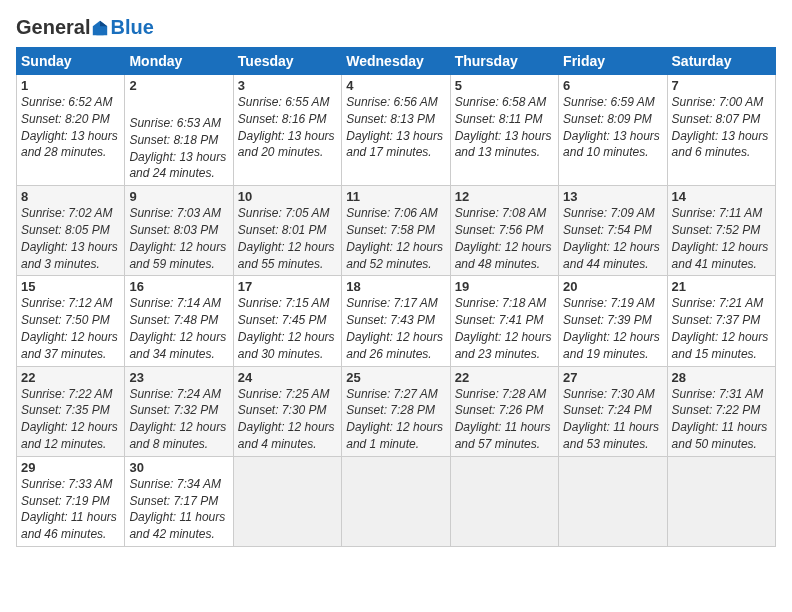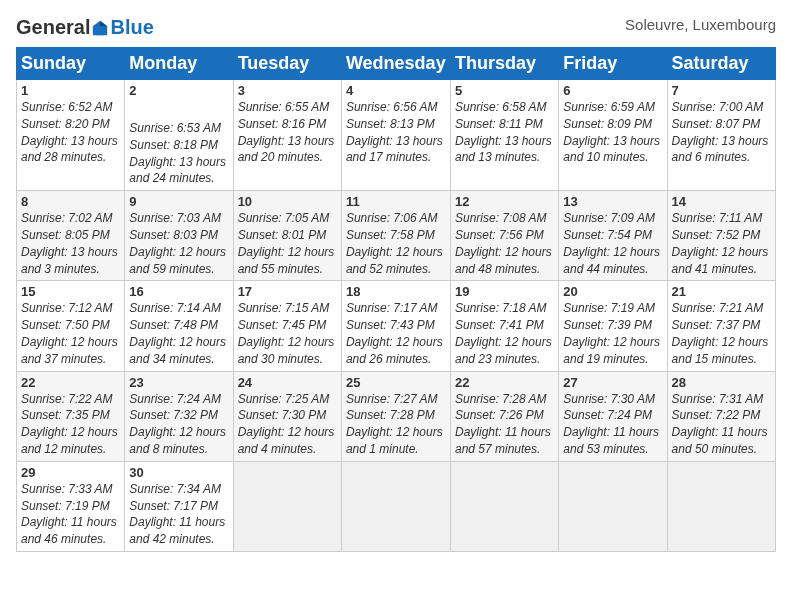--- a/index.html
+++ b/index.html
@@ -56,21 +56,21 @@
     .calendar {
       width: 100%;
       border-collapse: collapse;
       font-size: 11px;
     }
     .calendar th {
       background: #1a6fbd;
       color: #fff;
       padding: 5px 4px;
       text-align: left;
-      font-size: 18px;
+      font-size: 14px;
       font-weight: bold;
       border: 1px solid #1a6fbd;
     }
     .calendar td {
       border: 1px solid #ccc;
       vertical-align: top;
       padding: 3px 4px;
       width: 108px;
       min-height: 75px;
       height: 75px;
@@ -109,21 +109,20 @@
         <span class="logo-general">General</span>
         <svg class="logo-icon" viewBox="0 0 20 20">
           <polygon points="10,2 18,8 18,18 2,18 2,8" fill="#1a6fbd"></polygon>
           <polygon points="10,2 18,8 10,8" fill="#0d4a8a"></polygon>
           <rect x="6" y="11" width="8" height="7" fill="#1a6fbd"></rect>
         </svg>
         <span class="logo-blue">Blue</span>
       </div>
     </div>
     <div class="title-block">
-      <div class="location">Soleuvre, Luxembourg</div>
     </div>
   </div>
 
   <table class="calendar">
     <thead>
       <tr>
         <th>Sunday</th>
         <th>Monday</th>
         <th>Tuesday</th>
         <th>Wednesday</th>

